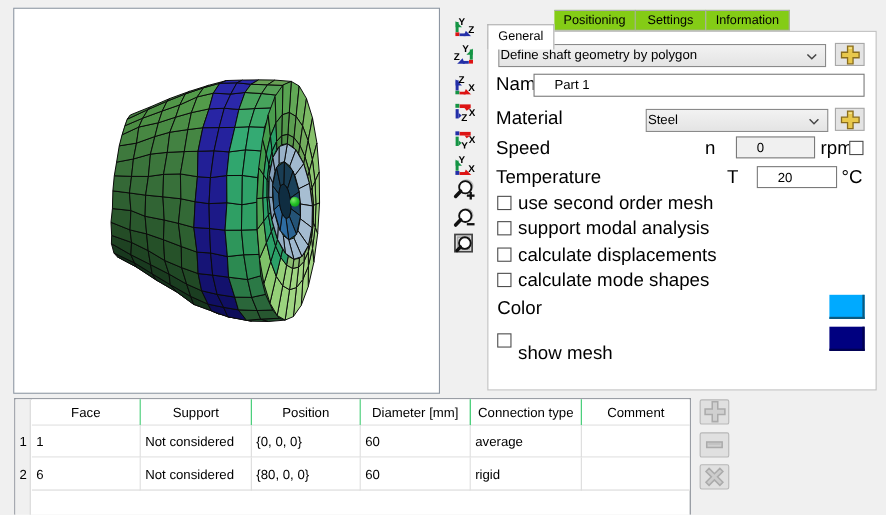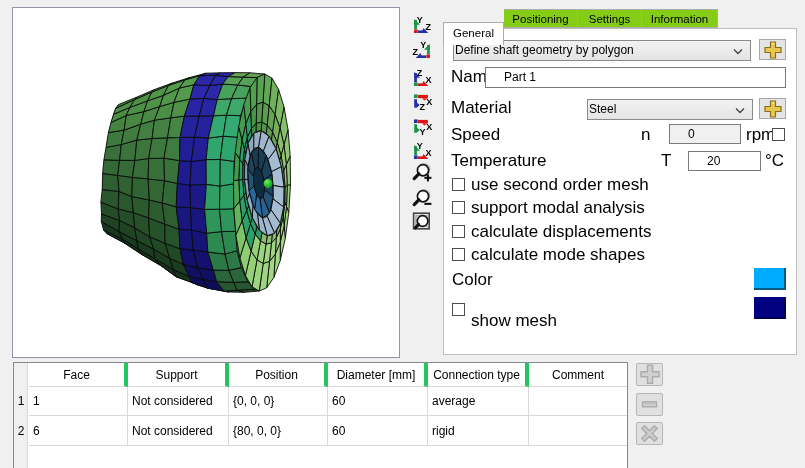--- a/index.html
+++ b/index.html
@@ -16,21 +16,21 @@
 #pane { position:absolute; left:443px; top:28px; width:354px; height:327px; background:#fff; border:1px solid #bfbfbf; }
 .lbl { position:absolute; line-height:14px; font-size:17px; }
 .combo { position:absolute; height:21px; background:linear-gradient(#f2f2f2,#e4e4e4); border:1px solid #8a8a8a; line-height:19px; padding-left:1px; }
 .inp { position:absolute; height:20px; background:#fff; border:1px solid #7a7a7a; line-height:18px; padding-left:18px; }
 .pbtn { position:absolute; width:27px; height:21px; background:#e4e4e4; border:1px solid #a8a8a8; }
 .cb { position:absolute; width:13px; height:13px; background:#fff; border:1px solid #4d4d4d; }
 .swatch { position:absolute; left:754px; width:32px; height:22px; }
 
 #tbl { position:absolute; left:13px; top:362px; width:615px; height:106px; background:#fff; border-top:1px solid #828790; border-left:1px solid #828790; border-right:1px solid #828790; }
 .gbtn { position:absolute; left:636px; width:27px; height:23px; background:#e0e0e0; border:1px solid #b7b7b7; border-radius:2px; }
-.hcell { position:absolute; top:0; height:24px; line-height:24px; text-align:center; border-right:4px solid #22c55e; border-bottom:1px solid #d9d9d9; background:#fff; }
+.hcell { position:absolute; top:0; height:24px; line-height:24px; text-align:center; border-right:1px solid #22c55e; border-bottom:1px solid #d9d9d9; background:#fff; }
 .rcell { position:absolute; height:29px; line-height:29px; padding-left:4px; border-right:1px solid #d9d9d9; border-bottom:1px solid #d9d9d9; background:#fff; }
 #rowhdr { position:absolute; left:0; top:0; width:14px; height:106px; background:#f0f0f0; border-right:1px solid #d9d9d9; }
 .rnum { position:absolute; left:0; width:14px; text-align:center; }
 </style></head>
 <body>
 <div id="root">
 <div id="viewport">
       <svg width="386" height="349" viewBox="12 8 386 349" style="position:absolute;left:0;top:0">
 <path d="M117.5,105.3 136.1,97.8 153.5,90.3 171.4,83.8 188.8,78.3 205.0,74.0 219.4,73.6 234.2,73.4 248.9,73.6 263.8,74.8 267.6,76.3 273.0,82.2 277.9,92.4 282.1,106.6 285.3,124.0 287.5,144.1 288.6,165.8 288.4,188.3 287.0,210.4 284.5,231.4 281.0,250.3 276.6,266.1 271.5,278.4 265.9,286.4 260.2,289.9 258.2,290.2 243.1,291.5 227.8,291.2 212.6,288.2 198.0,284.7 181.2,276.2 163.2,266.2 144.7,255.2 126.7,243.7 107.5,232.2 105.8,233.1 103.9,230.6 102.5,225.4 101.5,217.7 100.9,207.9 100.9,196.4 101.4,183.6 102.4,170.3 103.8,156.8 105.6,143.9 107.7,132.0 110.0,121.8 112.4,113.6 114.8,107.9 117.1,104.7Z" fill="#2f6b36"></path>
 <g stroke="#0b0b0b" stroke-width="0.9" stroke-linejoin="round">

